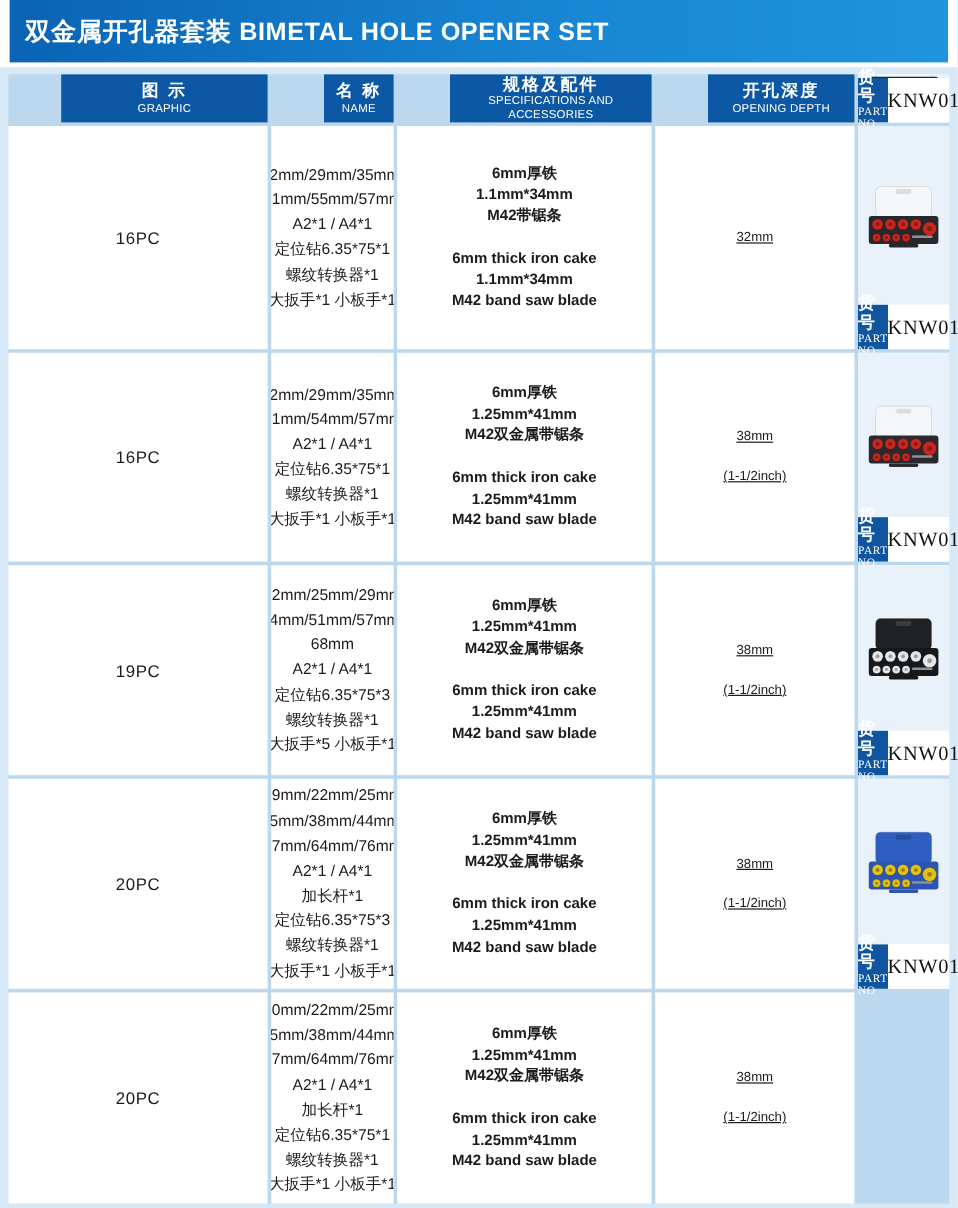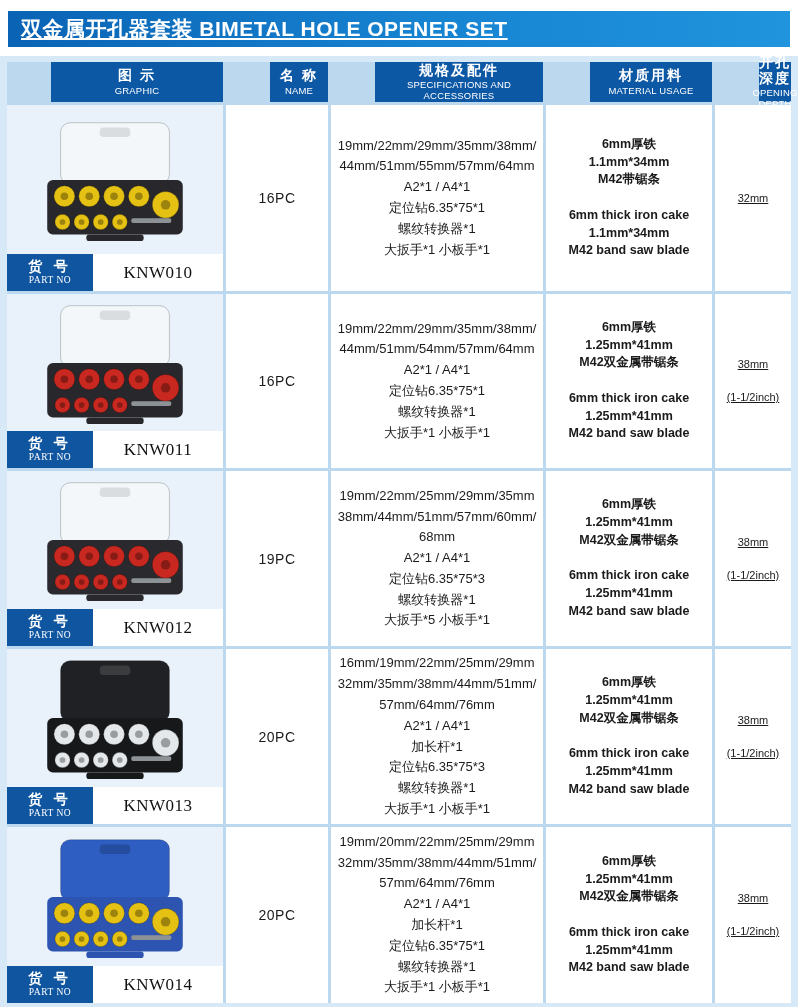--- a/index.html
+++ b/index.html
@@ -6,25 +6,25 @@
   body{
     width:798px;height:1007px;
     background:#ffffff;
     font-family:"Liberation Sans","DejaVu Sans",sans-serif;
     position:relative;
     -webkit-font-smoothing:antialiased;
   }
   .page{position:absolute;inset:0;overflow:hidden;}
   .bg-lower{position:absolute;left:0;right:0;top:56px;bottom:0;background:#d7e8f6;}
   .banner{
-    position:absolute;left:8px;right:8px;top:11px;height:36px;
+    position:absolute;left:8px;right:8px;top:0;height:52px;
     background:linear-gradient(90deg,#0a63b4 0%,#1784d2 55%,#2094dd 100%);
     color:#fff;display:flex;align-items:center;
     font-size:21px;font-weight:bold;letter-spacing:.5px;
-    padding-left:13px;box-sizing:border-box;text-decoration:underline;
+    padding-left:13px;box-sizing:border-box;
   }
   .tbl{
     position:absolute;left:7px;top:62px;width:784px;
     display:grid;
     grid-template-columns:216px 102px 212px 166px 76px;
     grid-template-rows:40px 186px 174px 175px 175px 176px;
     gap:3px;
     background:#bcd8ee;
   }
   .hcell{
@@ -78,24 +78,20 @@
       <div class="h-zh">图 示</div>
       <div class="h-en">GRAPHIC</div>
     </div>
     <div class="hcell">
       <div class="h-zh">名 称</div>
       <div class="h-en">NAME</div>
     </div>
     <div class="hcell">
       <div class="h-zh">规格及配件</div>
       <div class="h-en">SPECIFICATIONS AND ACCESSORIES</div>
-    </div>
-    <div class="hcell">
-      <div class="h-zh">材质用料</div>
-      <div class="h-en">MATERIAL USAGE</div>
     </div>
     <div class="hcell">
       <div class="h-zh">开孔深度</div>
       <div class="h-en">OPENING DEPTH</div>
     </div>
 
     <div class="gcell">
       <div class="photo">
         <svg width="178" height="126" viewBox="0 0 186 132">
           <g fill="#f0a31c">

